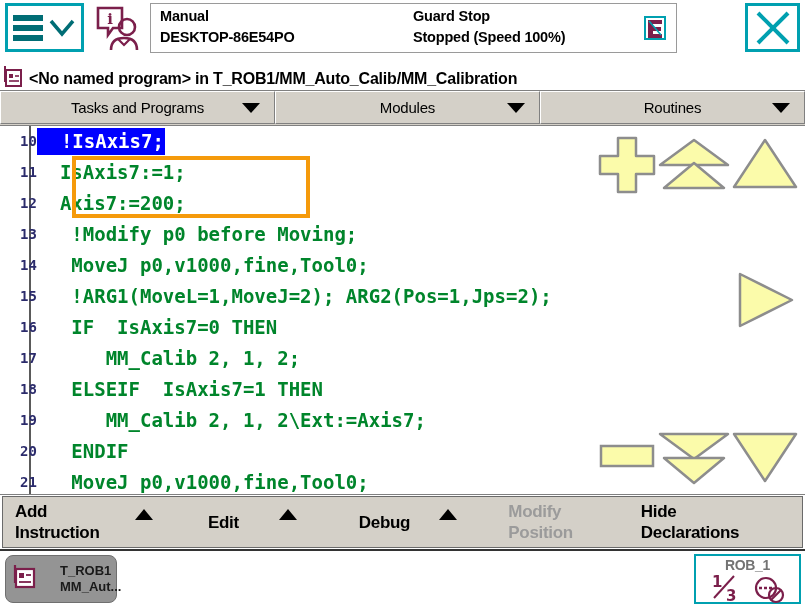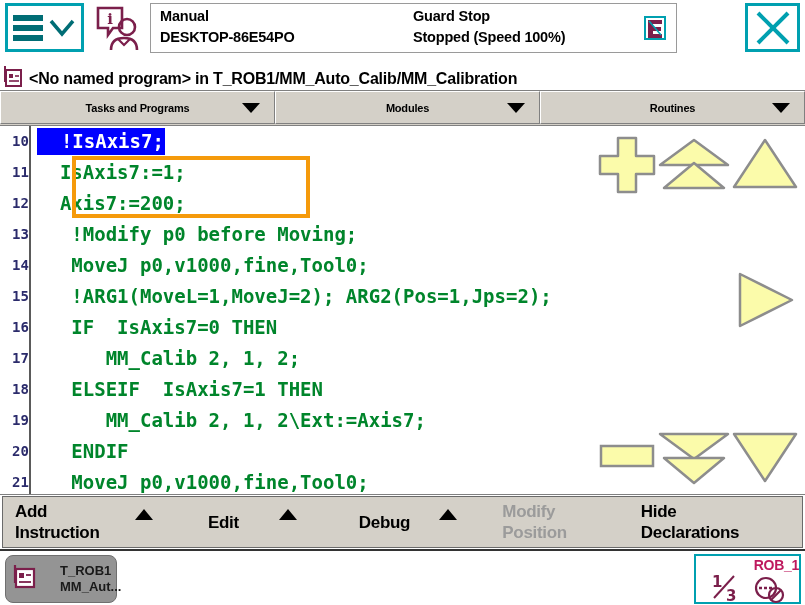--- a/index.html
+++ b/index.html
@@ -101,21 +101,21 @@
     border: 1px solid #ffffff;
     border-right-color: #808080;
     border-bottom-color: #808080;
     display: flex; align-items: center; justify-content: center;
     position: relative;
   }
   .tab:nth-child(1) { width: 275px; }
   .tab:nth-child(2) { width: 265px; }
   .tab:nth-child(3) { width: 265px; }
   .tab-label {
-    font-size: 11px; font-weight: bold; color: #000000;
+    font-size: 15px; font-weight: normal; color: #000000;
     letter-spacing: -0.2px;
   }
   .tab-arrow {
     position: absolute; right: 14px; top: 50%;
     transform: translateY(-50%);
     width: 0; height: 0;
     border-left: 9px solid transparent;
     border-right: 9px solid transparent;
     border-top: 10px solid #000000;
   }
@@ -130,21 +130,21 @@
     overflow: hidden;
   }
   .gutter {
     position: absolute; left: 0; top: 0;
     width: 31px; height: 370px;
     background: #ffffff;
     border-right: 2px solid #5a5a5a;
   }
   .gnum {
     height: 31px; line-height: 31px;
-    text-align: center; padding-left: 12px;
+    text-align: right; padding-left: 20px;
     font-family: "DejaVu Sans Mono", monospace;
     font-size: 14px; font-weight: bold;
     color: #2b2b6b;
   }
   .codelines {
     position: absolute; left: 33px; top: 0;
     width: 772px; height: 370px;
   }
   .cline {
     height: 31px; line-height: 31px;
@@ -222,22 +222,22 @@
   }
   .task-text { font-size: 13px; font-weight: bold; color: #1a1a1a; line-height: 16px; }
 
   .rob-btn {
     position: absolute; right: 4px; top: 3px;
     width: 107px; height: 50px;
     border: 2px solid #00a0b0;
     background: #ffffff;
   }
   .rob-label {
-    text-align: right; font-size: 14px; font-weight: bold;
-    color: #be185d; margin-top: 1px; letter-spacing: -0.3px;
+    text-align: center; font-size: 14px; font-weight: bold;
+    color: #737373; margin-top: 1px; letter-spacing: -0.3px;
   }
   .rob-row { display: flex; align-items: center; justify-content: center; gap: 8px; margin-top: 0px; }
   .frac {
     font-size: 22px; font-weight: bold; color: #7b1f4b;
     font-family: "DejaVu Sans", sans-serif;
   }
 </style>
 </head>
 <body>
 
@@ -415,21 +415,21 @@
     </div>
     <div class="tb-item" style="width:155px;">
       <span class="tb-label" style="margin-left:4px;">Edit</span>
       <span class="tb-caret" style="left:75px;"></span>
     </div>
     <div class="tb-item" style="width:160px;">
       <span class="tb-label" style="margin-left:10px;">Debug</span>
       <span class="tb-caret" style="left:90px;"></span>
     </div>
     <div class="tb-item" style="width:145px;">
-      <span class="tb-label disabled" style="margin-left:4px;">Modify
+      <span class="tb-label disabled" style="margin-left:10px;">Modify
 Position</span>
     </div>
     <div class="tb-item" style="width:180px;">
       <span class="tb-label" style="margin-left:7px;">Hide
 Declarations</span>
     </div>
   </div>
 
   <div class="botbar">
 

